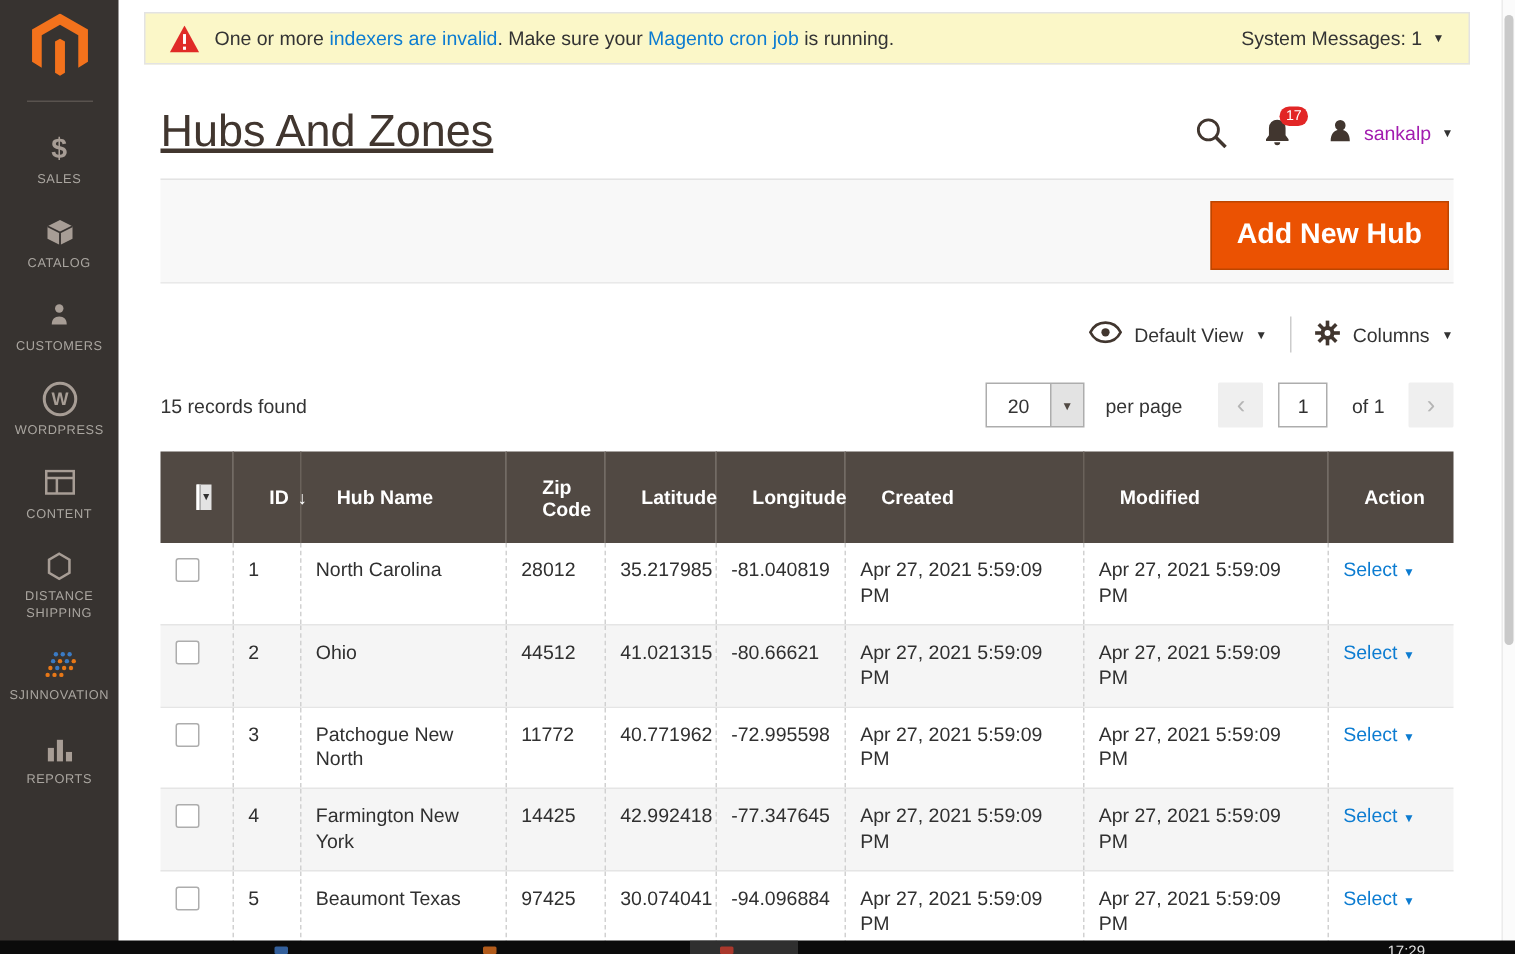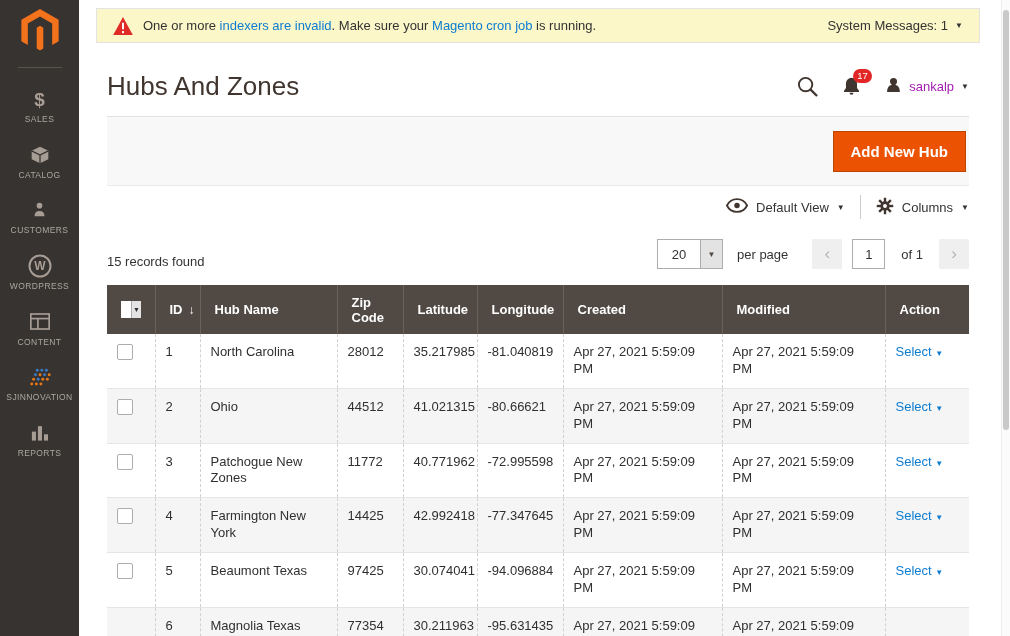--- a/index.html
+++ b/index.html
@@ -23,52 +23,52 @@
   
   .sysbar { margin:8px 30px 0 17px; height:35px; background:var(--banner-bg); border:1px solid #e3e3e3; display:flex; align-items:center; padding:0 16px; }
   .sysbar .msg { flex:1; color:#333; }
   .sysbar a { color:var(--link-blue); text-decoration:none; }
   .warn-ic { margin-right:10px; display:flex; }
   .sys-right { display:flex; align-items:center; gap:7px; color:#333; cursor:pointer;margin-left:28px; }
   .caret { font-size:8px; color:#333; }
 
   
   .page-head { display:flex; justify-content:space-between; align-items:center; padding:28px 41px 0 28px; }
-  .page-title { font-size:26px; font-weight:400; color:var(--text-dark); }
+  .page-title { font-size:30px; font-weight:400; color:var(--text-dark);text-decoration:underline; }
   .head-actions { display:flex; align-items:center; gap:24px; }
   .icon-btn { position:relative; cursor:pointer; display:flex; align-items:center; }
   .badge { position:absolute; top:-7px; left:11px; background:var(--badge-red); color:#fff; font-size:9.5px; font-weight:normal; border-radius:9px; padding:2px 4px; line-height:1; }
   .user-box { display:flex; align-items:center; gap:7px; cursor:pointer; }
   .user-name { font-size:13px; color:#a21caf; }
 
   
   .toolbar-strip { margin:14px 41px 0 28px; height:70px; background:#f8f8f8; border-top:1px solid #e3e3e3; border-bottom:1px solid #e9e9e9; position:relative; }
-  .add-btn { position:absolute; right:3px; top:14px; background:var(--accent-orange); color:#fff; font-size:15px; font-weight:bold; border:1px solid #bc4500; padding:11px 17px; cursor:pointer; font-family:inherit; }
-
-  
-  .grid-controls { margin:9px 41px 0 28px; display:flex; justify-content:flex-end; align-items:center; gap:15px; }
+  .add-btn { position:absolute; right:3px; top:14px; background:var(--accent-orange); color:#fff; font-size:19px; font-weight:bold; border:1px solid #bc4500; padding:11px 17px; cursor:pointer; font-family:inherit; }
+
+  
+  .grid-controls { margin:22px 41px 0 28px; display:flex; justify-content:flex-end; align-items:center; gap:15px; }
   .ctl { display:flex; align-items:center; gap:8px; cursor:pointer; color:#333; }
   .ctl-divider { width:1px; height:24px; background:#ccc; }
 
   
-  .records-row { margin:20px 41px 0 28px; display:flex; justify-content:space-between; align-items:flex-end; }
+  .records-row { margin:20px 41px 0 28px; display:flex; justify-content:space-between; align-items:center; }
   .records-label { color:#333; }
   .pager { display:flex; align-items:center; gap:10px; }
   .pp-select { display:flex; border:1px solid #adadad; height:30px; cursor:pointer; background:#fff; }
   .pp-value { width:42px; display:flex; align-items:center; justify-content:center; color:#333; }
   .pp-arrow { width:22px; background:#e3e3e3; border-left:1px solid #adadad; display:flex; align-items:center; justify-content:center; font-size:8px; color:#514943; }
   .pp-label { margin:0 14px 0 4px; color:#333; }
   .pg-btn { width:30px; height:30px; background:#efefef; border:1px solid #efefef; color:#b5b5b5; font-size:17px; display:flex; align-items:center; justify-content:center; cursor:default; border-radius:1px; }
   .pg-input { width:33px; height:30px; border:1px solid #adadad; text-align:center; font-size:13px; color:#303030; font-family:inherit; }
   .pg-of { color:#333; margin:0 6px; }
 
   
   .grid-wrap { margin:16px 41px 0 28px; }
   table.grid { width:862px; border-collapse:collapse; table-layout:fixed; }
-  .grid thead th { background:var(--grid-header-bg); color:#fff; font-size:13px; font-weight:600; text-align:left; vertical-align:middle; padding:9px 14px; height:49px; border-left:1px solid #6a625b; cursor:pointer; }
+  .grid thead th { background:var(--grid-header-bg); color:#fff; font-size:13px; font-weight:600; text-align:left; vertical-align:middle; padding:9px 24px; height:61px; border-left:1px solid #6a625b; cursor:pointer; }
   .grid thead th:first-child { border-left:none; }
   .grid tbody td { padding:10px 10px; color:#303030; border-bottom:1px solid #e5e5e5; border-left:1px dashed #d1d1d1; vertical-align:top; background:#fff; line-height:1.3; }
   .grid tbody td:first-child { border-left:none; }
   .grid tbody tr.alt td { background:#f5f5f5; }
   .grid a { color:var(--link-blue); text-decoration:none; }
   .caret-sm { font-size:8px; }
   .sort-arrow { margin-left:6px; font-weight:400; font-size:12px; }
   .mc { display:flex; align-items:center; cursor:pointer; }
   .mc-box { width:17px; height:17px; background:#fff; border:1px solid #fff; }
   .mc-arrow { width:16px; height:17px; background:#e3e3e3; border-left:1px solid #adadad; display:flex; align-items:center; justify-content:center; font-size:7px; color:#303030; }
@@ -133,20 +133,28 @@
         </div>
         <div class="side-item">
           <span class="side-icon">
             <svg width="20" height="17" viewBox="0 0 24 20">
               <rect x="1" y="1" width="22" height="18" fill="none" stroke="#a79d95" stroke-width="2"></rect>
               <line x1="1" y1="6.5" x2="23" y2="6.5" stroke="#a79d95" stroke-width="2"></line>
               <line x1="9.5" y1="6.5" x2="9.5" y2="19" stroke="#a79d95" stroke-width="2"></line>
             </svg>
           </span>
           <span class="side-label">CONTENT</span>
+        </div>
+        <div class="side-item">
+          <span class="side-icon">
+            <svg width="17" height="19" viewBox="0 0 20 22">
+              <path d="M10 1.2l8 4.6v10.4L10 20.8l-8-4.6V5.8z" fill="none" stroke="#a79d95" stroke-width="2"></path>
+            </svg>
+          </span>
+          <span class="side-label">DISTANCE SHIPPING</span>
         </div>
         <div class="side-item">
           <span class="side-icon">
             <svg width="22" height="21" viewBox="0 0 24 22">
      <g>
        <circle cx="9" cy="3" r="1.6" fill="#3b7bc4"></circle>
                 <circle cx="14" cy="3" r="1.6" fill="#3b7bc4"></circle>
                 <circle cx="19" cy="3" r="1.6" fill="#3b7bc4"></circle>
        <circle cx="7" cy="8" r="1.6" fill="#3b7bc4"></circle>
                 <circle cx="12" cy="8" r="1.6" fill="#e87817"></circle>
@@ -320,21 +328,21 @@
               <td>44512</td>
               <td>41.021315</td>
               <td>-80.66621</td>
               <td>Apr 27, 2021 5:59:09 PM</td>
               <td>Apr 27, 2021 5:59:09 PM</td>
               <td><a href="#">Select <span class="caret-sm">▼</span></a></td>
             </tr>
             <tr>
               <td><input type="checkbox" style=""></td>
               <td>3</td>
-              <td>Patchogue New Zones</td>
+              <td>Patchogue New North</td>
               <td>11772</td>
               <td>40.771962</td>
               <td>-72.995598</td>
               <td>Apr 27, 2021 5:59:09 PM</td>
               <td>Apr 27, 2021 5:59:09 PM</td>
               <td><a href="#">Select <span class="caret-sm">▼</span></a></td>
             </tr>
             <tr class="alt">
               <td><input type="checkbox" style=""></td>
               <td>4</td>
@@ -370,14 +378,21 @@
             </tr>
           </tbody>
       </table>
     </div>
   </div>
 
   <div class="scrollbar-track">
     <div class="scrollbar-thumb"></div>
   </div>
 
+  <div class="taskbar">
+    <div class="tb-active"></div>
+    <div class="tb-dot" style="left:183px;background:#3b6fb5"></div>
+    <div class="tb-dot" style="left:322px;background:#d06a1f"></div>
+    <div class="tb-dot" style="left:480px;background:#c0392b"></div>
+    <span class="tb-clock">17:29</span>
+  </div>
 
 </div>
 
 </body></html>

